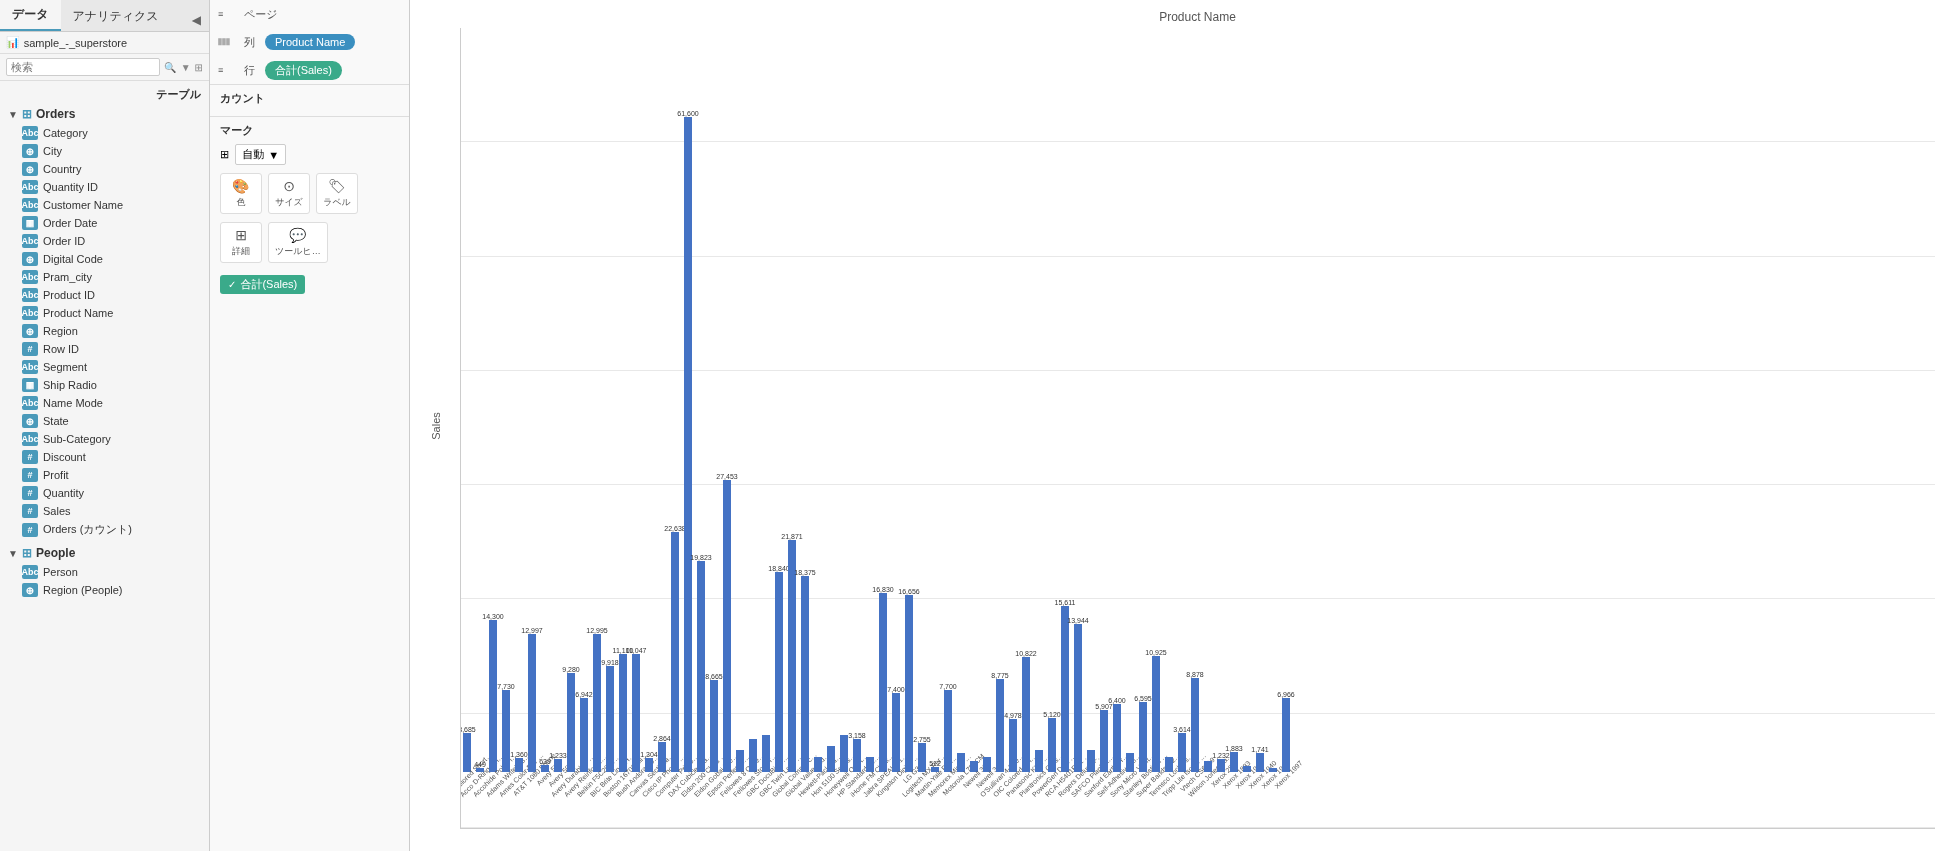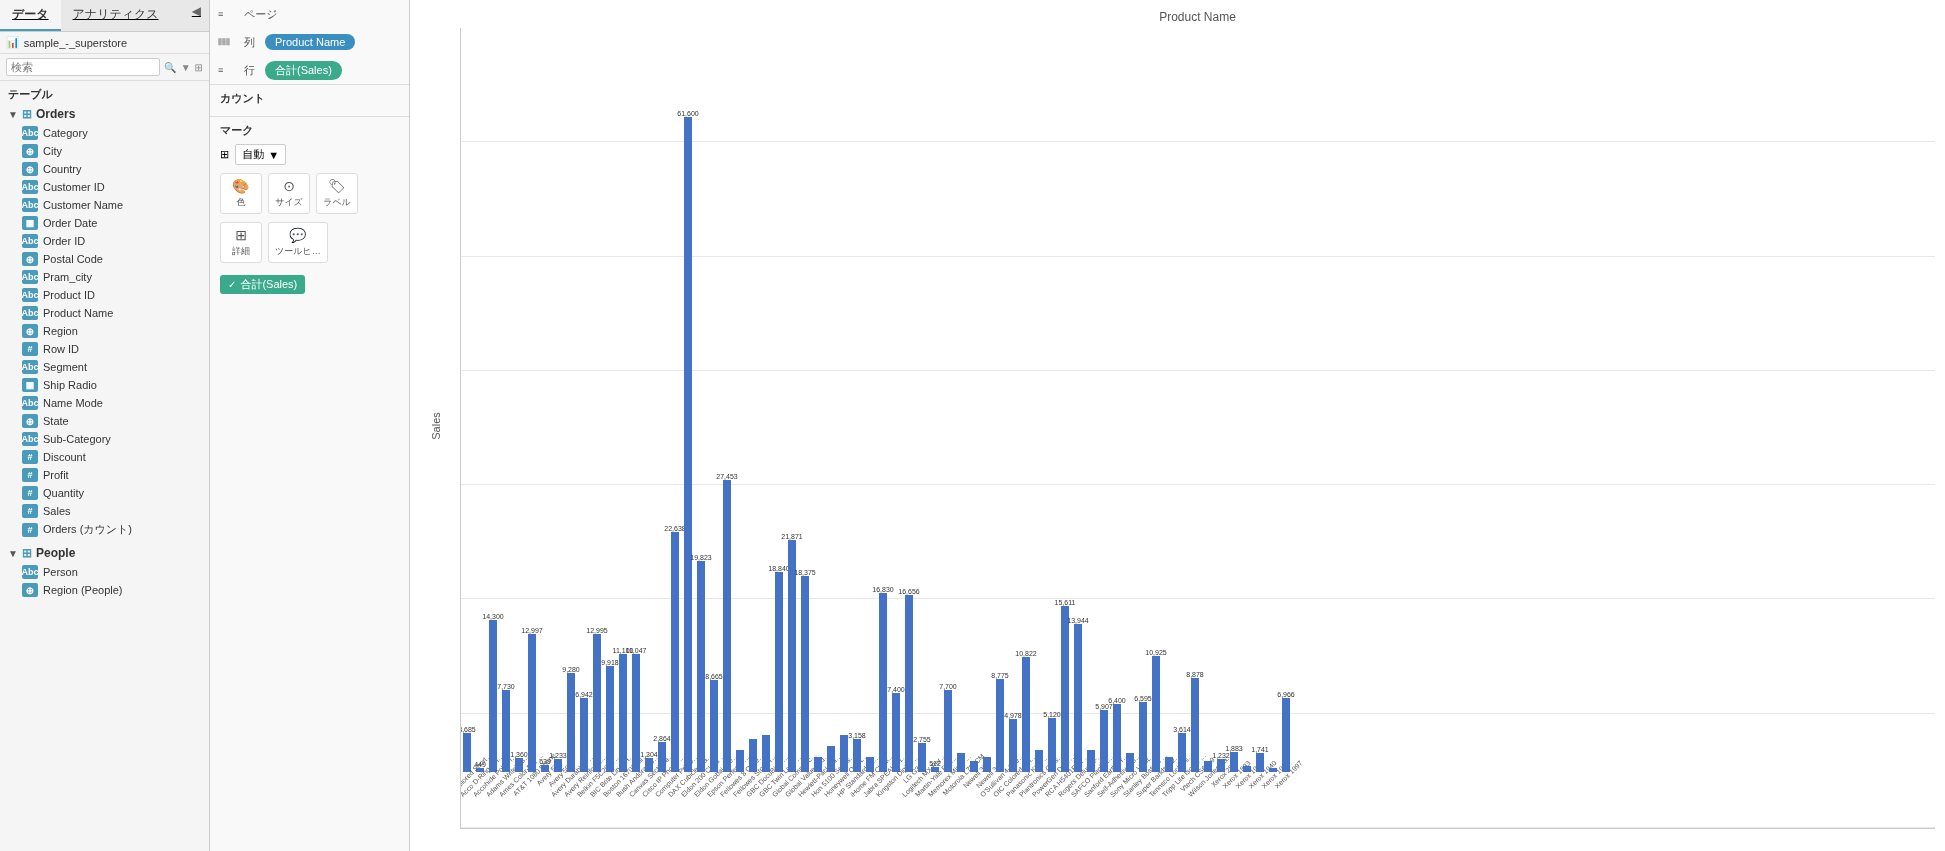--- a/index.html
+++ b/index.html
@@ -14,22 +14,21 @@
       display: flex;
       flex-direction: column;
       height: 100%;
       overflow: hidden;
     }
 
     .tab-bar {
       display: flex;
       background: #e8e8e8;
       border-bottom: 1px solid #ccc;
-      align-items: flex-start;
-      text-decoration: underline;
+      align-items: flex-end;
     }
 
     .tab-btn {
       padding: 6px 12px;
       cursor: pointer;
       font-size: 12px;
       border: none;
       background: none;
       color: #333;
     }
@@ -64,20 +63,21 @@
     .section-header {
       padding: 6px 8px 2px 8px;
       font-size: 11px;
       font-weight: bold;
       color: #333;
     }
 
     .data-list {
       overflow-y: auto;
       flex: 1;
+      text-align: right;
     }
 
     .table-group { }
     .table-name {
       display: flex;
       align-items: center;
       padding: 3px 8px;
       font-weight: bold;
       font-size: 12px;
       color: #333;
@@ -355,37 +355,37 @@
           <div class="field-item">
             <span class="field-icon icon-globe">⊕</span>
             <span>City</span>
           </div>
           <div class="field-item">
             <span class="field-icon icon-globe">⊕</span>
             <span>Country</span>
           </div>
           <div class="field-item">
             <span class="field-icon icon-abc">Abc</span>
-            <span>Customer ID</span>
+            <span>Quantity ID</span>
           </div>
           <div class="field-item">
             <span class="field-icon icon-abc">Abc</span>
             <span>Customer Name</span>
           </div>
           <div class="field-item">
             <span class="field-icon icon-cal">▦</span>
             <span>Order Date</span>
           </div>
           <div class="field-item">
             <span class="field-icon icon-abc">Abc</span>
             <span>Order ID</span>
           </div>
           <div class="field-item">
             <span class="field-icon icon-globe">⊕</span>
-            <span>Postal Code</span>
+            <span>Digital Code</span>
           </div>
           <div class="field-item">
             <span class="field-icon icon-abc">Abc</span>
             <span>Pram_city</span>
           </div>
           <div class="field-item">
             <span class="field-icon icon-abc">Abc</span>
             <span>Product ID</span>
           </div>
           <div class="field-item">

